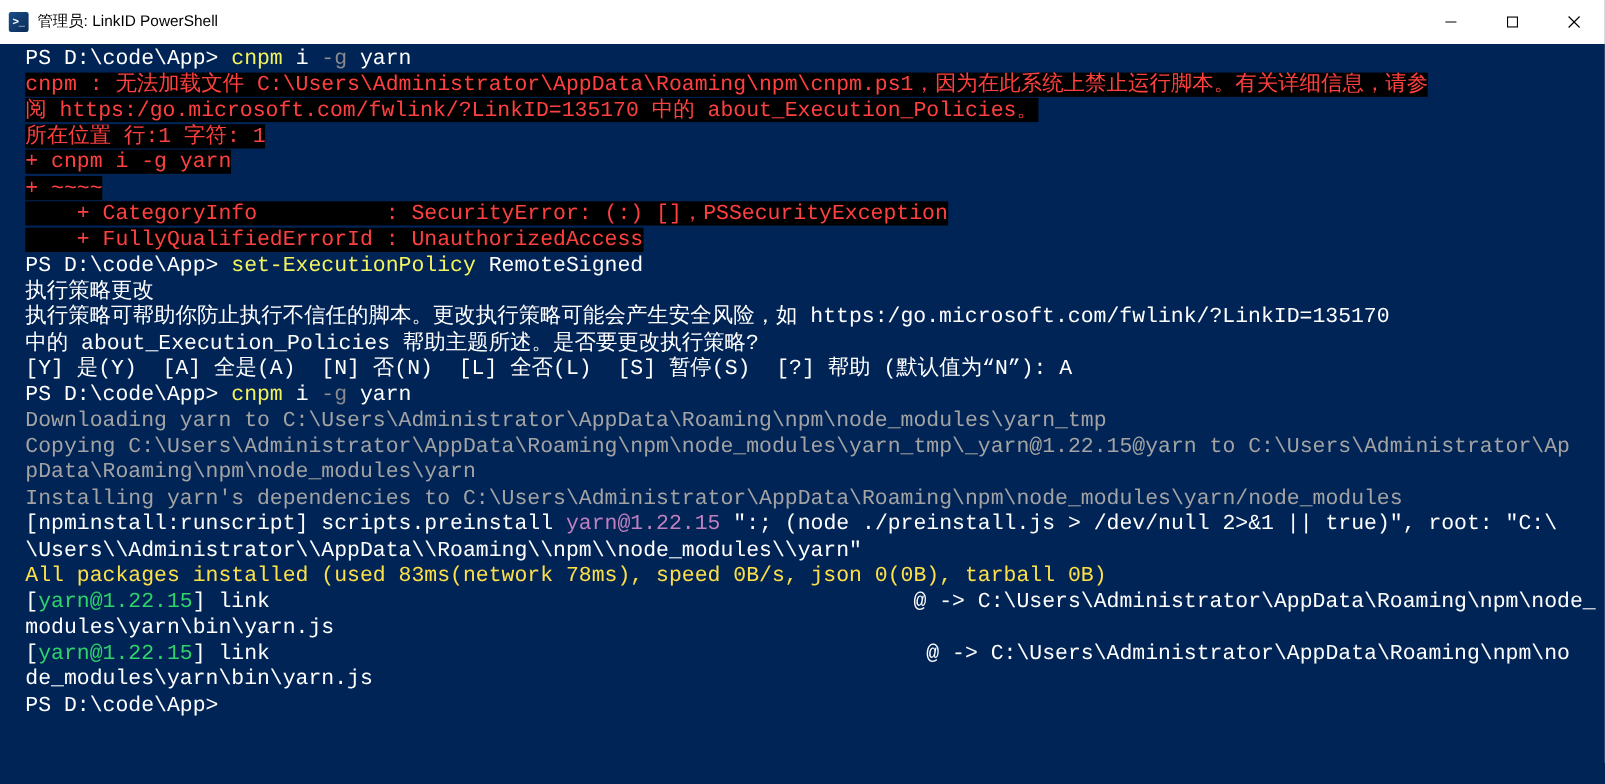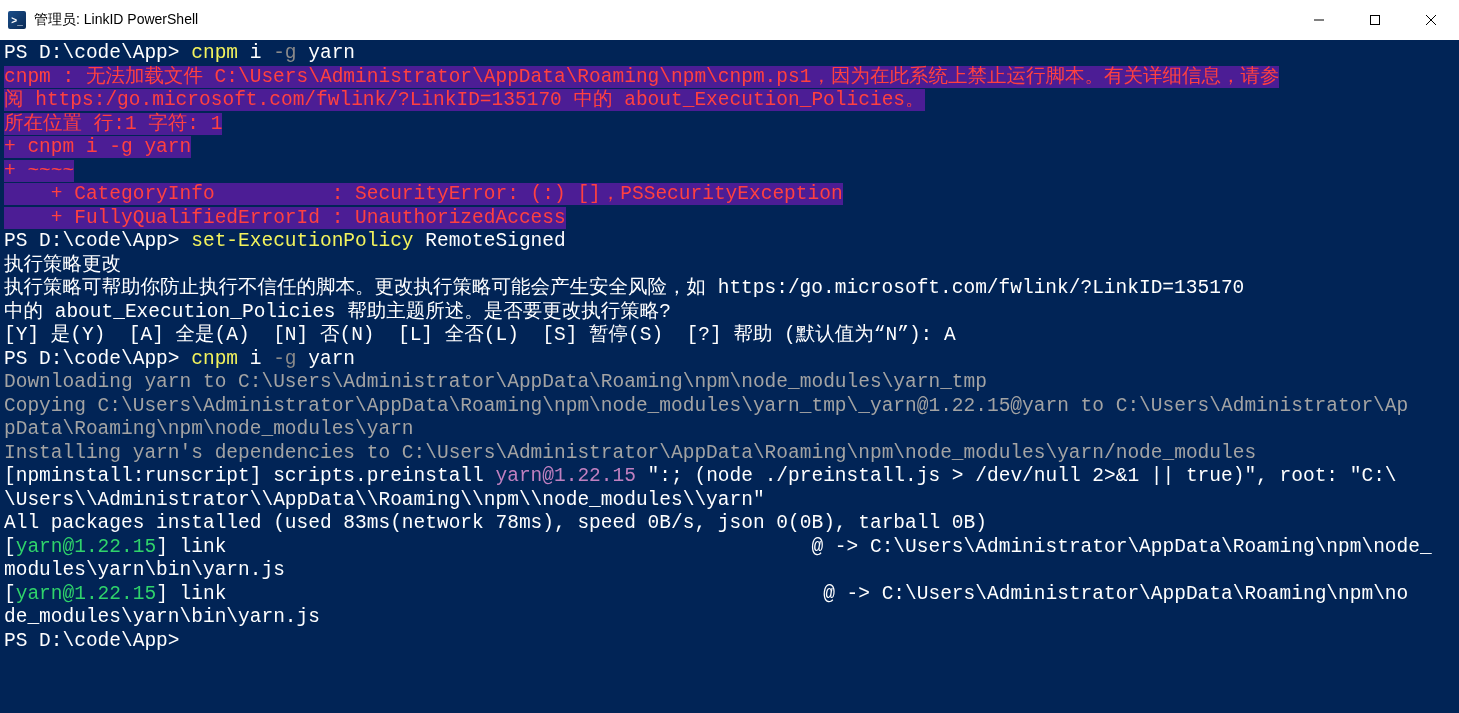--- a/index.html
+++ b/index.html
@@ -21,28 +21,28 @@
   .win-btn { width:56px; display:flex; align-items:center; justify-content:center; font-size:14px; }
   .win-btn svg { stroke:#000; stroke-width:1; fill:none; }
   .terminal {
     flex:1; padding: 2px 4px; font-size: 19.5px; line-height: 23.5px;
     color: #ffffff; white-space: pre; overflow:hidden; letter-spacing:0px;
     font-family: "NSimSun","SimSun","Consolas","Courier New",monospace;
   }
   .prompt { color:#ffffff; }
   .cmd-yellow { color:#f3f35d; }
   .cmd-gray { color:#8a8a8a; }
-  .err-red-bg { background:#4c1d95; color:#ff4040; }
+  .err-red-bg { background:#000000; color:#ff4040; }
   .opt-yellow { color:#ffffff; }
   .dim { color:#a3a3a3; }
   .pkg { color:#2fd36b; }
   .magenta { color:#c080c0; }
-  .green-line { color:#ffffff; }
+  .green-line { color:#fde047; }
   .bracket { color:#ffffff; }
-  .line { display:block; }
+  .line { display:block;margin-left:19px; }
 </style>
 </head>
 <body>
 
 <div class="window">
   <div class="titlebar">
     <div class="icon-box">
       <div class="ps-icon">&gt;_</div>
     </div>
     <div class="title">管理员: LinkID PowerShell</div>

